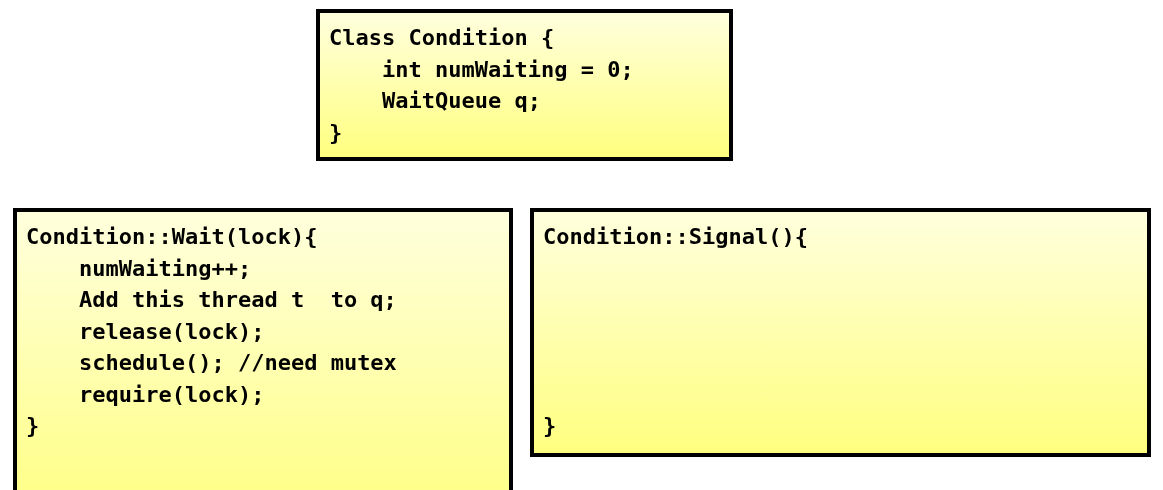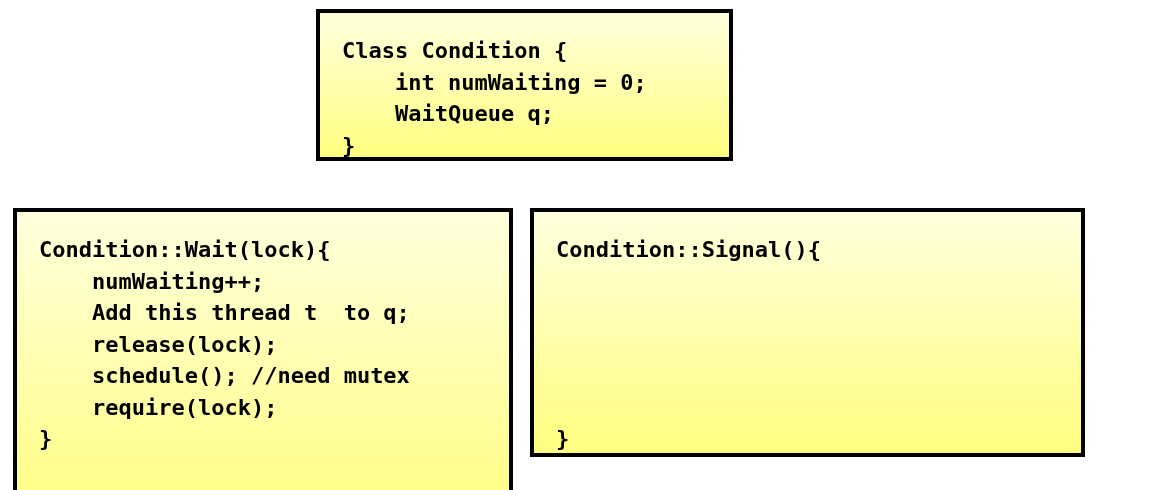--- a/index.html
+++ b/index.html
@@ -19,21 +19,21 @@
   .code-box {
     position: absolute;
     box-sizing: border-box;
     border: 4px solid #000000;
     background: linear-gradient(to bottom, #ffffdd 0%, #ffff80 100%);
     border-radius: 0;
     overflow: hidden;
   }
 
   .code-body {
-    margin: 13px;
+    margin: 0;
     padding: 9px 0 0 9px;
     font-family: "DejaVu Sans Mono", "Liberation Mono", monospace;
     font-weight: bold;
     font-size: 22px;
     line-height: 31.5px;
     color: #000000;
     white-space: pre;
     letter-spacing: 0px;
   }
 
@@ -50,21 +50,21 @@
     left: 13px;
     top: 208px;
     width: 500px;
     height: 323px;
   }
 
   
   #box-signal {
     left: 530px;
     top: 208px;
-    width: 555px;
+    width: 621px;
     height: 249px;
   }
 </style>
 </head>
 <body>
 
 <div class="code-box" id="box-class">
   <pre class="code-body">Class Condition {
     int numWaiting = 0;
     WaitQueue q;

